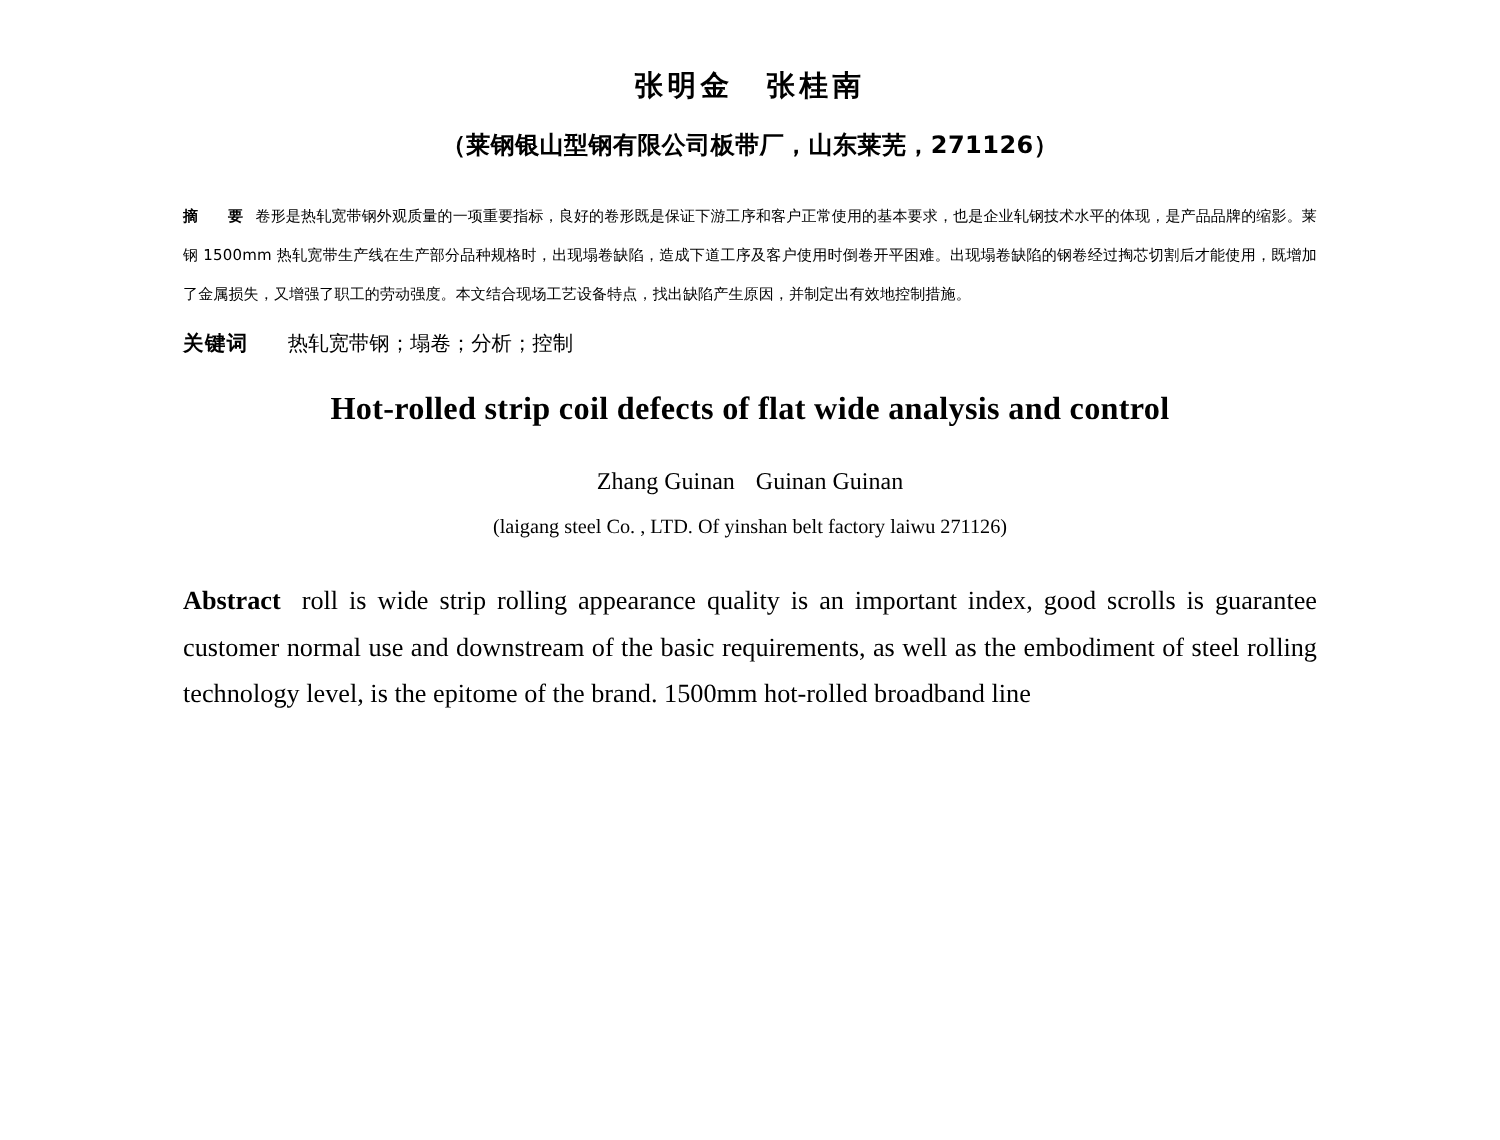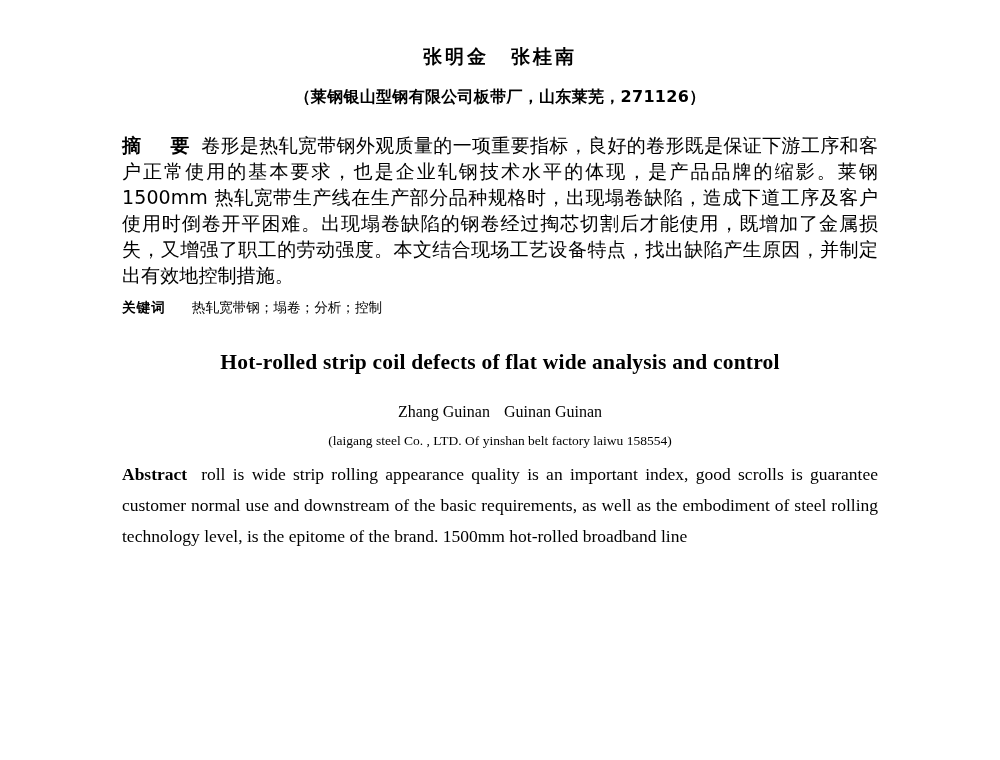--- a/index.html
+++ b/index.html
@@ -46,21 +46,21 @@
     margin-top: 17px;
     text-align: center;
     font-family: "DejaVu Sans", sans-serif;
     font-size: 16px;
     letter-spacing: 0.3px;
     font-weight: bold;
   }
   .abs-block {
     margin-top: 24px;
     font-family: "DejaVu Sans", sans-serif;
-    font-size: 19px;
+    font-size: 10px;
     line-height: 26px;
     text-align: justify;
     letter-spacing: 0.1px;
   }
   .abs-label {
     font-weight: bold;
     letter-spacing: 5px;
   }
   .kw-block {
     margin-top: 6px;
@@ -70,21 +70,21 @@
   }
   .kw-label {
     font-weight: bold;
     letter-spacing: 1px;
     text-align: center;
   }
   .kw-text {
     margin-left: 26px;
   }
   .en-title {
-    margin-top: 30px;
+    margin-top: 18px;
     text-align: center;
     font-family: "Liberation Serif", serif;
     font-weight: bold;
     font-size: 21.5px;
     letter-spacing: 0.2px;
   }
   .en-authors {
     margin-top: 28px;
     text-align: center;
     font-family: "Liberation Serif", serif;
@@ -94,21 +94,21 @@
     display: inline-block;
     width: 14px;
   }
   .en-affil {
     margin-top: 12px;
     text-align: center;
     font-family: "Liberation Serif", serif;
     font-size: 13.5px;
   }
   .en-abs {
-    margin-top: 10px;
+    margin-top: 26px;
     font-family: "Liberation Serif", serif;
     font-size: 17.5px;
     line-height: 31px;
     text-align: justify;
   }
   .en-abs-label {
     font-weight: bold;
   }
   .en-abs-label::after {
     content: "";
@@ -136,19 +136,19 @@
   <div class="kw-block">
     <span class="kw-label">关键词</span><span class="kw-text">热轧宽带钢；塌卷；分析；控制</span>
   </div>
 
   <div class="en-title">Hot-rolled strip coil defects of flat wide analysis and control</div>
 
   <div class="en-authors">
     <span>Zhang Guinan</span><span class="sep"></span><span>Guinan Guinan</span>
   </div>
 
-  <div class="en-affil">(laigang steel Co. , LTD. Of yinshan belt factory laiwu 158554)</div>
+  <div class="en-affil">(laigang steel Co. , LTD. Of yinshan belt factory laiwu 271126)</div>
 
   <div class="en-abs">
     <span class="en-abs-label">Abstract</span><span>roll is wide strip rolling appearance quality is an important index, good scrolls is guarantee customer normal use and downstream of the basic requirements, as well as the embodiment of steel rolling technology level, is the epitome of the brand. 1500mm hot-rolled broadband line</span>
   </div>
 
 </div>
 
 </body></html>

